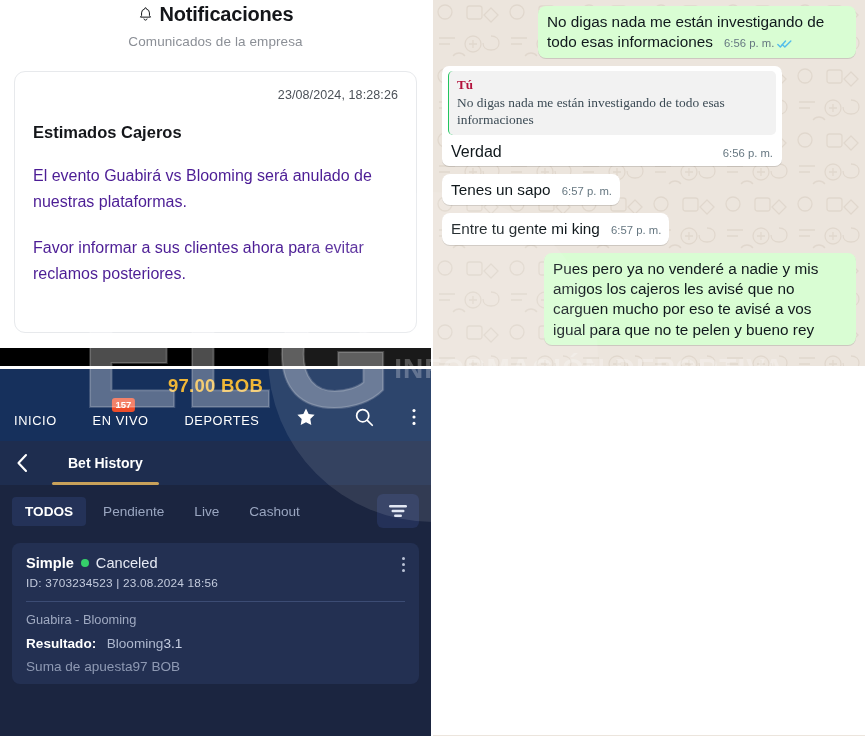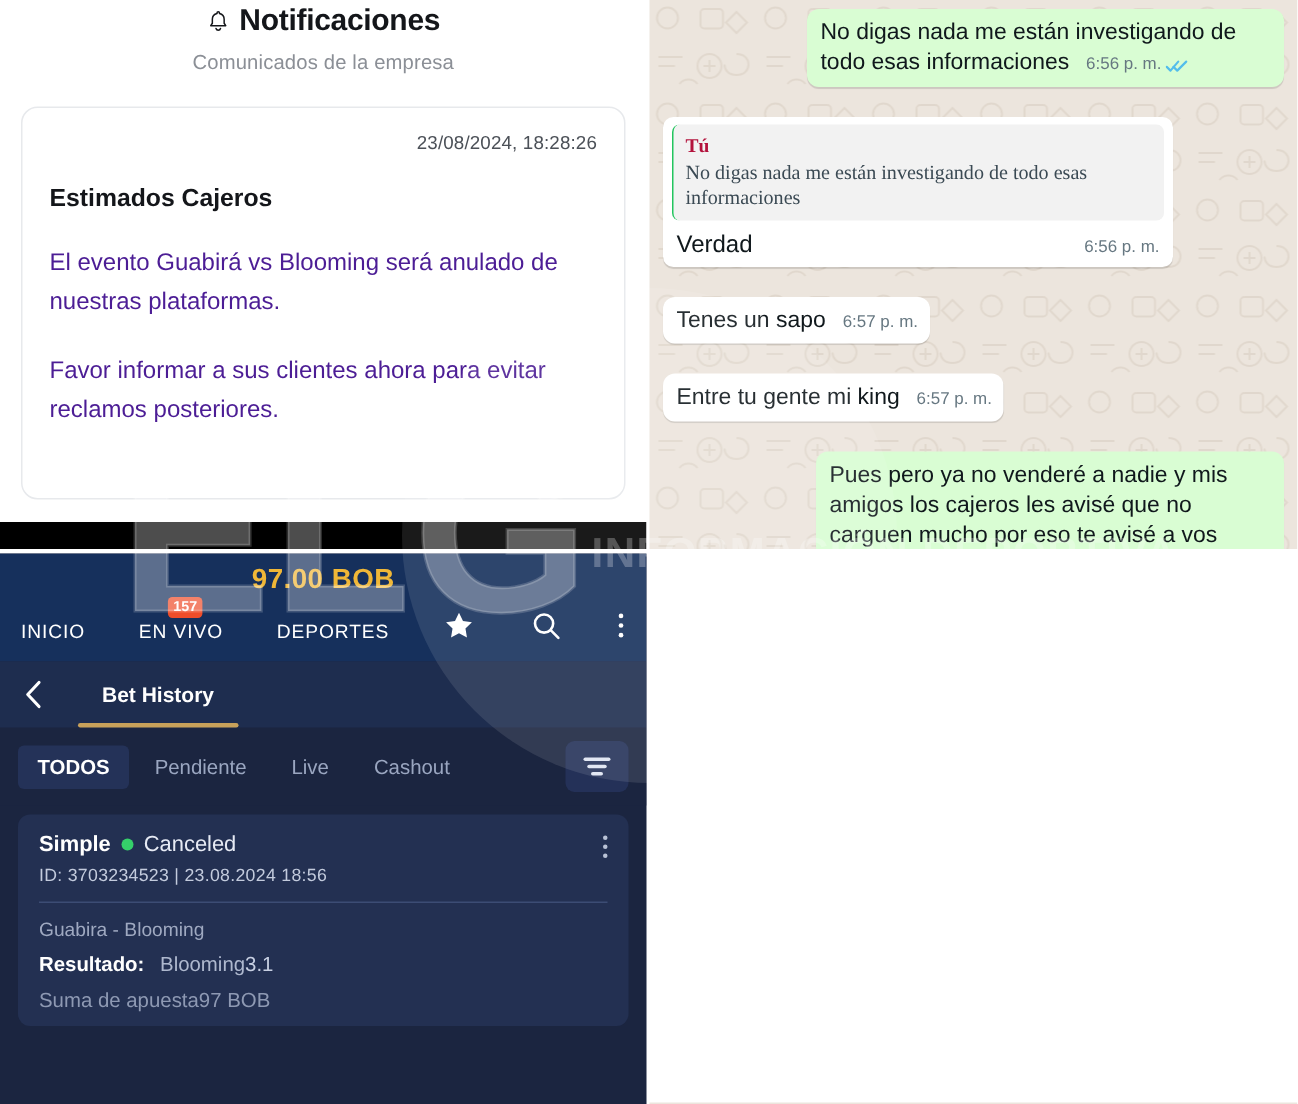--- a/index.html
+++ b/index.html
@@ -63,21 +63,21 @@
     background: #ece5dd;
     padding: 6px 9px 0 9px;
     position: relative;
   }
   .wa-doodle {
     position: absolute; inset: 0;
     opacity: .5; pointer-events: none;
   }
   .wa-inner { position: relative; z-index: 2; }
 
-  .row { display: flex; margin-bottom: 20px; }
+  .row { display: flex; margin-bottom: 8px; }
   .row.out { justify-content: flex-end; }
   .row.in  { justify-content: flex-start; }
 
   .bubble {
     max-width: 330px;
     border-radius: 8px;
     padding: 6px 8px 5px 9px;
     font-size: 15.3px; line-height: 1.33;
     color: #10181c;
     box-shadow: 0 1px 0.5px rgba(0,0,0,.13);

